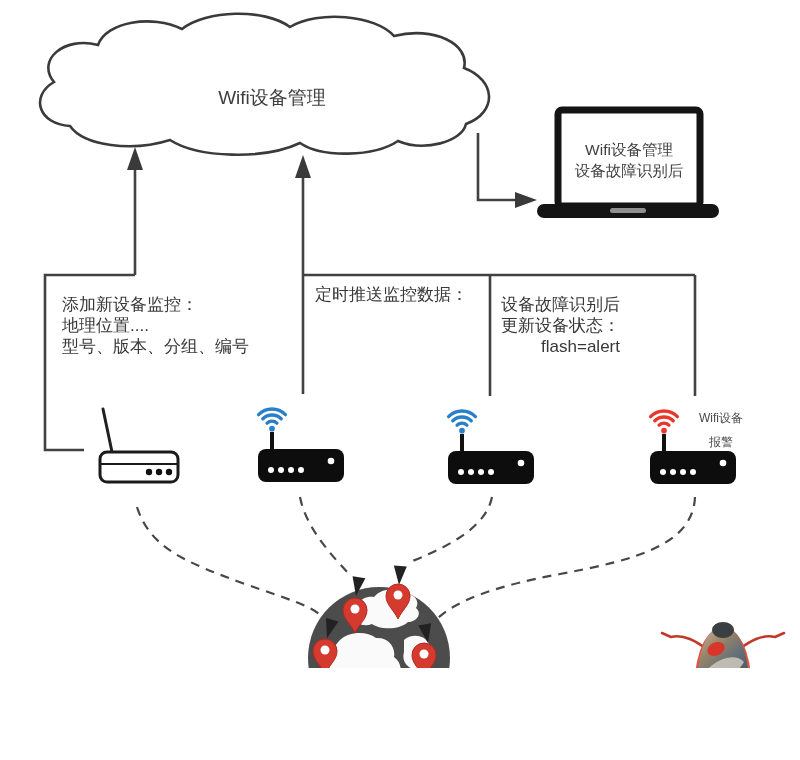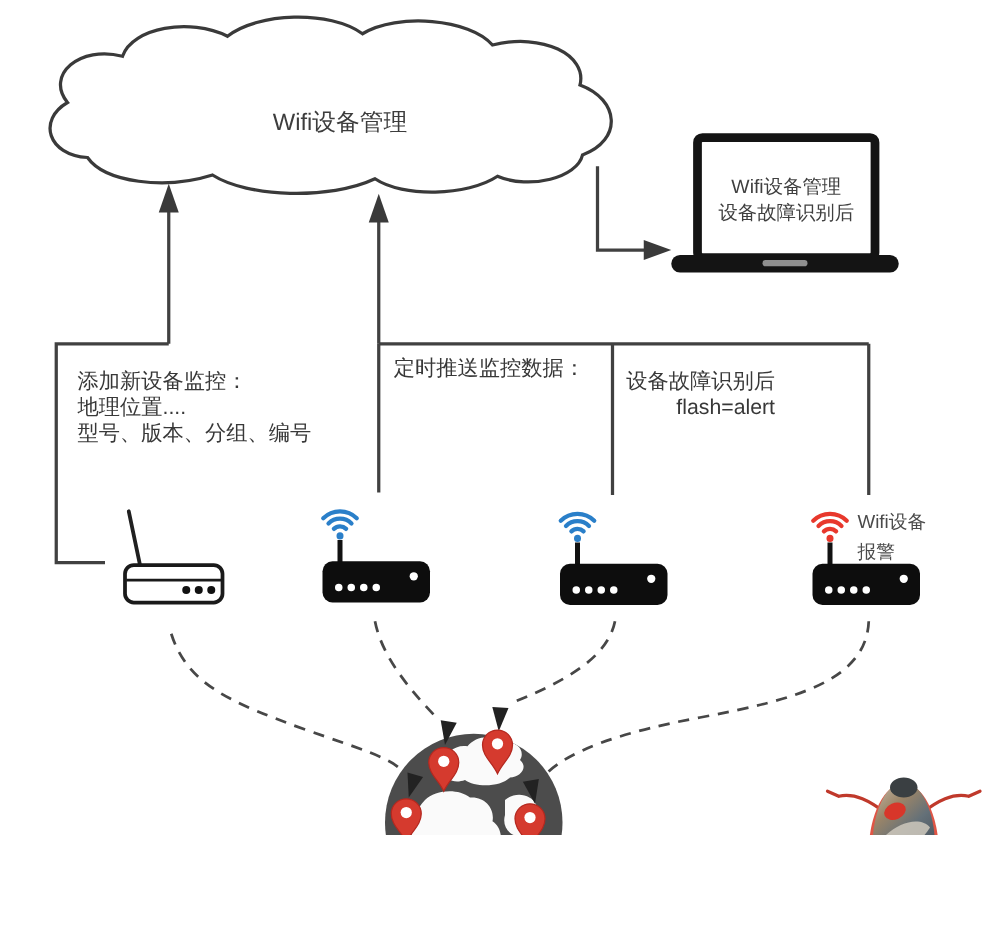--- a/index.html
+++ b/index.html
@@ -5,21 +5,21 @@
   html,body{margin:0;padding:0;background:#fff;}
   .stage{
     position:relative;width:800px;height:668px;background:#ffffff;
     font-family:"Liberation Sans","DejaVu Sans",sans-serif;color:#3c3c3c;overflow:hidden;
   }
   .stage svg.diagram{position:absolute;left:0;top:0;}
   .txt{position:absolute;white-space:nowrap;}
   .annotation{font-size:17px;line-height:21px;color:#383838;}
   .cloud-label{font-size:19px;color:#3d3d3d;}
   .laptop-label{font-size:15.5px;line-height:21px;color:#3f3f3f;text-align:center;width:142px;}
-  .alarm-label{font-size:15px;line-height:24px;color:#4a4a4a;width:70px;}
+  .alarm-label{font-size:12px;line-height:24px;color:#4a4a4a;text-align:center;width:70px;}
 </style>
 </head>
 <body>
 
 <div class="stage">
 
   <svg class="diagram" width="800" height="760" viewBox="0 0 800 760" xmlns="http://www.w3.org/2000/svg">
     <defs>
 
       <g id="wifiSig" fill="none" stroke-width="3.4" stroke-linecap="round">
@@ -182,20 +182,21 @@
     <div>地理位置....</div>
     <div>型号、版本、分组、编号</div>
   </div>
 
   <div class="txt annotation" style="left:315px;top:284px;">
     <div>定时推送监控数据：</div>
   </div>
 
   <div class="txt annotation" style="left:501px;top:294px;text-align:right;">
     <div>设备故障识别后</div>
+    <div>更新设备状态：</div>
     <div>flash=alert</div>
   </div>
 
   <div class="txt alarm-label" style="left:686px;top:406px;">
     <div>Wifi设备</div>
     <div>报警</div>
   </div>
 
 </div>
 

